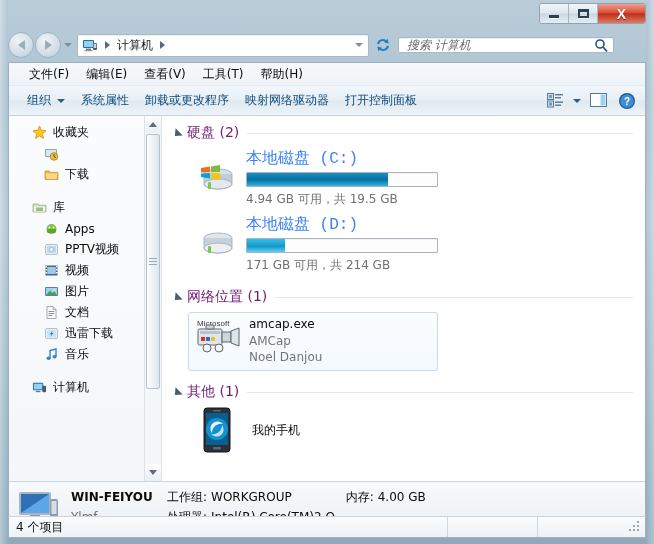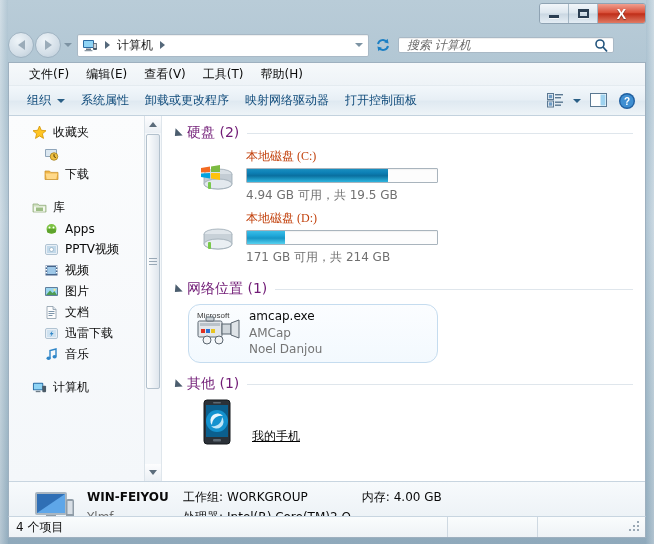--- a/index.html
+++ b/index.html
@@ -248,22 +248,22 @@
   .group-title {
     font-size: 14px; color:#701a75; white-space:nowrap;
     font-family:"DejaVu Sans","Liberation Sans",sans-serif;
   }
   .group-rule { flex:1; height:1px; background:#dfe6ec; margin-left:8px; }
 
   .drive-row { display:flex; align-items:flex-start; margin: 6px 0 4px 22px; }
   .drive-icon { width:44px; flex:0 0 44px; display:flex; align-items:center; justify-content:center; padding-top:14px;}
   .drive-info { flex:1; padding-left: 6px; max-width: 230px;}
   .drive-name {
-    font-size: 12px; color:#c2410c; margin-bottom: 3px;
-    font-family:Liberation Serif, serif;
+    font-size: 16px; color:#3b82f6; margin-bottom: 3px;
+    font-family:Liberation Mono, monospace;
   }
   .drive-bar {
     width: 192px; height: 15px; border: 1px solid #a9b4bd;
     background: #fdfdfd; border-radius:1px; overflow:hidden;
     box-shadow: inset 0 1px 1px rgba(0,0,0,.05);
   }
   .drive-fill { height: 100%; }
   .fill-blue-dark {
     background: linear-gradient(180deg,#1a8fc0 0%, #0c7fb5 30%, #0a6f9f 52%, #2eb6e0 100%);
   }
@@ -271,49 +271,49 @@
     background: linear-gradient(180deg,#3bbde6 0%, #22aadb 32%, #1796c6 55%, #56d2f0 100%);
   }
   .drive-sub {
     font-size: 12px; color:#707070; margin-top: 4px;
     font-family:"DejaVu Sans","Liberation Sans",sans-serif;
   }
 
   .net-item {
     display:flex; align-items:flex-start; margin: 6px 0 2px 14px;
     width: 250px; padding: 4px 6px 5px 4px;
-    border: 1px solid #c5dcef; border-radius: 12px;
+    border: 1px solid #c5dcef; border-radius: 3px;
     background: linear-gradient(180deg,#fbfdff 0%, #f3f9fe 100%);
     cursor: pointer;
     justify-content: space-between;
   }
   .net-icon { width:52px; flex:0 0 52px; display:flex; align-items:center; justify-content:center; }
   .net-info { flex:1; padding-left:4px; }
   .net-title {
     font-size:12px; color:#0a0a0a; margin-bottom:2px;
     font-family:"DejaVu Sans","Liberation Sans",sans-serif;
   }
   .net-sub {
     font-size:12px; color:#757575; line-height:16px;
     font-family:"DejaVu Sans","Liberation Sans",sans-serif;
   }
 
-  .other-item { display:flex; align-items:flex-end; margin: 6px 0 0 14px; cursor:pointer;text-decoration:underline; }
+  .other-item { display:flex; align-items:center; margin: 6px 0 0 14px; cursor:pointer; }
   .other-icon { width:58px; flex:0 0 58px; display:flex; align-items:center; justify-content:center; }
   .other-label {
     font-size:12px; color:#0a0a0a; padding-left:6px;
     font-family:"DejaVu Sans","Liberation Sans",sans-serif;
   }
 
   
   #details-pane {
     flex: 0 0 54px; height:54px;
     background: linear-gradient(180deg,#f7fafc 0%, #eef3f7 60%, #e9f0f5 100%);
     border-top: 1px solid #c8d5e0;
-    display:flex; align-items:center; padding-left: 18px;
+    display:flex; align-items:center; padding-left: 2px;
   }
   #details-icon { width:54px; flex:0 0 54px; display:flex; align-items:center; justify-content:center;}
   #details-text { flex:1; padding-left:6px; }
   .det-line { display:flex; align-items:baseline; height:20px; }
   .det-pc-name {
     font-size:12px; font-weight:bold; color:#0a0a0a; width:96px;
     font-family:"DejaVu Sans","Liberation Sans",sans-serif;
   }
   .det-owner {
     font-size:12px; color:#6c6c6c; width:96px;

